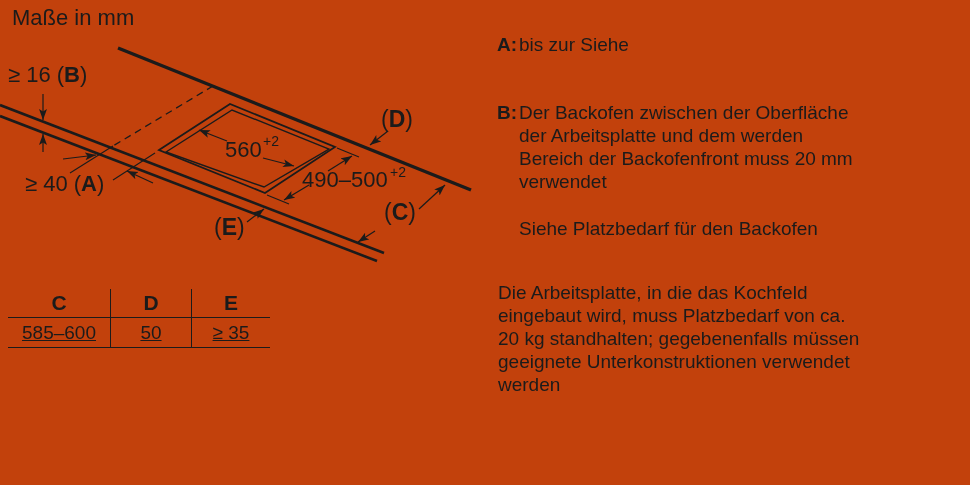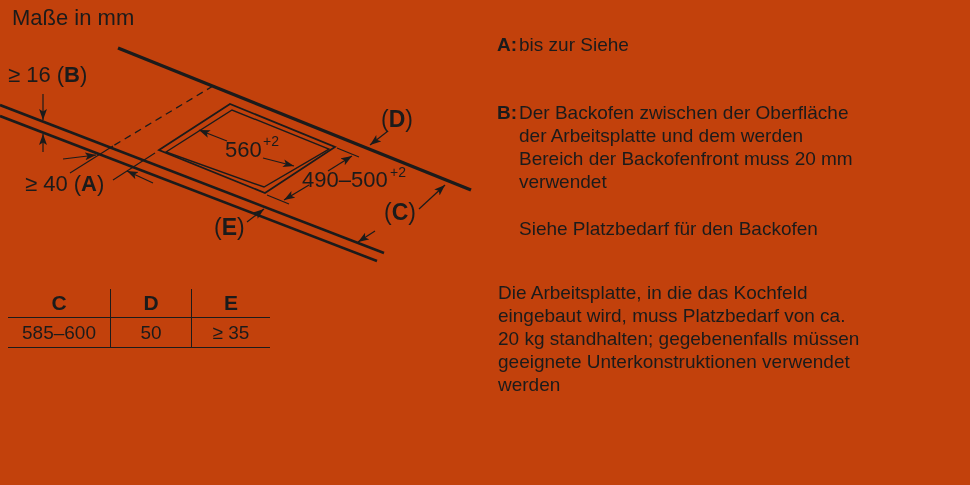--- a/index.html
+++ b/index.html
@@ -11,21 +11,21 @@
   .dimtxt{font-size:22px;}
   .suptxt{font-size:14px;}
   .lbltxt{font-size:23px;}
   .b{font-weight:bold;}
 
   
   .dimtable{position:absolute;left:8px;top:289px;border-collapse:collapse;table-layout:fixed;}
   .dimtable th,.dimtable td{padding:0;text-align:center;vertical-align:middle;
       font-size:19px;font-weight:400;white-space:nowrap;}
   .dimtable th{font-size:21px;font-weight:bold;height:28px;}
-  .dimtable td{height:29px;}
+  .dimtable td{height:29px;text-decoration:underline;}
   .dimtable .c1{width:102px;}
   .dimtable .c2{width:80px;}
   .dimtable .c3{width:78px;}
   .vr{border-right:1.5px solid #1b1b1b;}
   .hb{border-bottom:1.5px solid #1b1b1b;}
 
   
   .note{position:absolute;display:grid;grid-template-columns:22px auto;
         font-size:19px;line-height:23px;}
   .note .lbl{font-weight:bold;}

